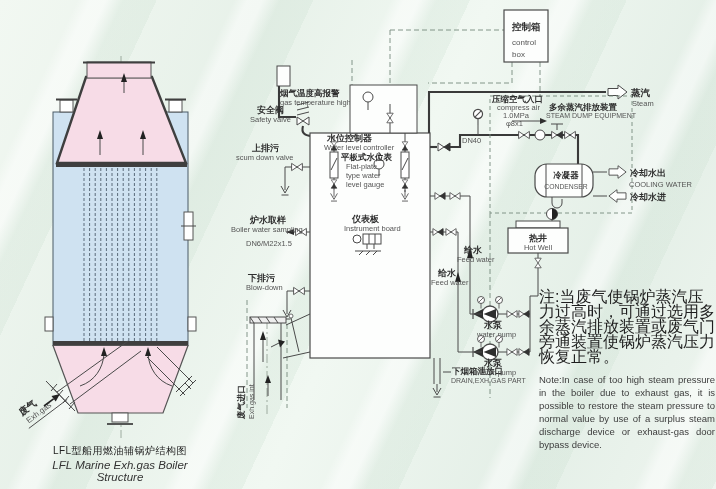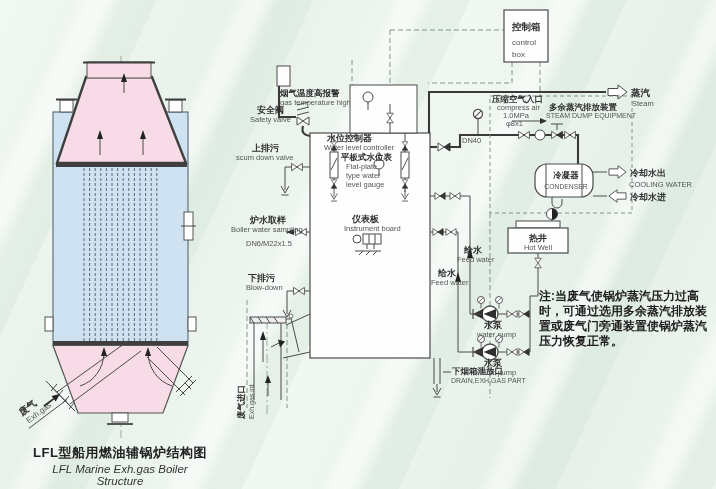--- a/index.html
+++ b/index.html
@@ -12,24 +12,24 @@
     background:repeating-linear-gradient(115deg,rgba(255,255,255,0) 0 70px,rgba(255,255,255,.5) 82px 96px,rgba(203,224,209,.28) 112px 142px);}
   svg{position:absolute;left:0;top:0;}
   svg text{font-family:"Liberation Sans",sans-serif;fill:#3c3c3c;}
   .zh{font-weight:bold;fill:#2e2e2e;}
   .en{fill:#555;}
   .ln{stroke:#4a4a4a;stroke-width:1;fill:none;}
   .ln2{stroke:#3a3a3a;stroke-width:2.1;fill:none;}
   .dsh{stroke:#778a7d;stroke-width:.9;fill:none;stroke-dasharray:5 3;}
   .ddot{stroke:#8a9a8e;stroke-width:.8;fill:none;stroke-dasharray:9 3 2 3;}
   .cap{position:absolute;text-align:center;color:#222;}
-  .cap .c1{font-weight:bold;font-size:13px;letter-spacing:.5px;}
+  .cap .c1{font-weight:normal;font-size:10px;letter-spacing:.5px;}
   .cap .c2{font-size:11.5px;color:#333;margin-top:1px;font-style:italic;}
   .note{position:absolute;left:539px;top:289px;width:176px;}
-  .note .nzh{font-weight:bold;font-size:12px;line-height:15px;color:#1e1e1e;}
+  .note .nzh{font-weight:normal;font-size:16px;line-height:15px;color:#1e1e1e;}
   .note .nen{font-size:9.5px;line-height:13px;color:#3d3d3d;margin-top:9px;text-align:justify;}
 </style>
 </head>
 <body>
 
 <div class="streaks"></div>
 
 <svg width="716" height="489" viewBox="0 0 716 489">
   <defs>
     <g id="vbo">
@@ -403,13 +403,14 @@
 
 <div class="cap" style="left:28px;top:444px;width:184px;">
   <div class="c1">LFL型船用燃油辅锅炉结构图</div>
   <div class="c2">LFL Marine Exh.gas Boiler Structure</div>
 </div>
 <div class="cap" style="left:370px;top:444px;width:190px;">
 </div>
 
 <div class="note">
   <div class="nzh">注:当废气使锅炉蒸汽压力过高时，可通过选用多余蒸汽排放装置或废气门旁通装置使锅炉蒸汽压力恢复正常。</div>
+  <div class="nen">Note:In case of too high steam pressure in the boiler due to exhaust gas, it is possible to restore the steam pressure to normal value by use of a surplus steam discharge device or exhaust-gas door bypass device.</div>
 </div>
 
 </body></html>

